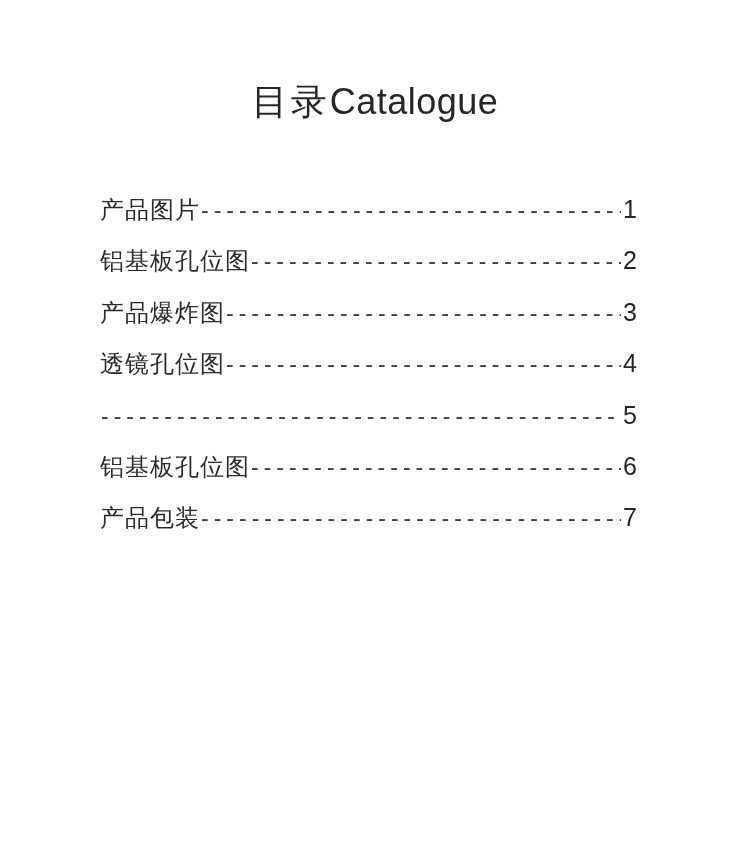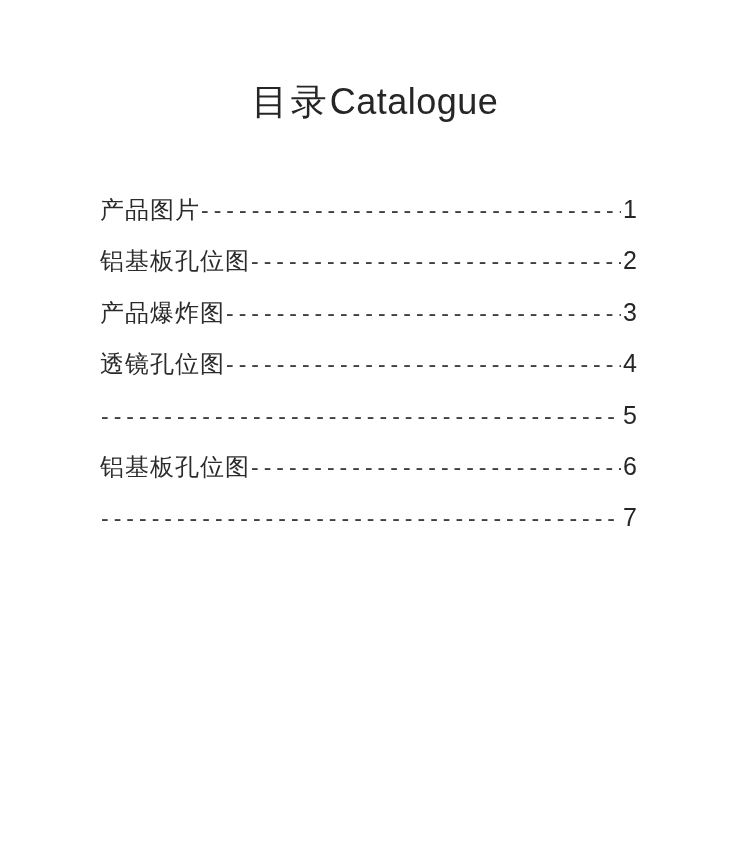--- a/index.html
+++ b/index.html
@@ -109,18 +109,19 @@
       <span class="toc-page">5</span>
     </div>
 
     <div class="toc-row">
       <span class="toc-label">铝基板孔位图</span>
       <span class="toc-leader">----------------------------------------------</span>
       <span class="toc-page">6</span>
     </div>
 
     <div class="toc-row">
+      <span class="toc-label">产品包装</span>
       <span class="toc-leader">----------------------------------------------</span>
       <span class="toc-page">7</span>
     </div>
 
   </div>
 </div>
 
 </body></html>

